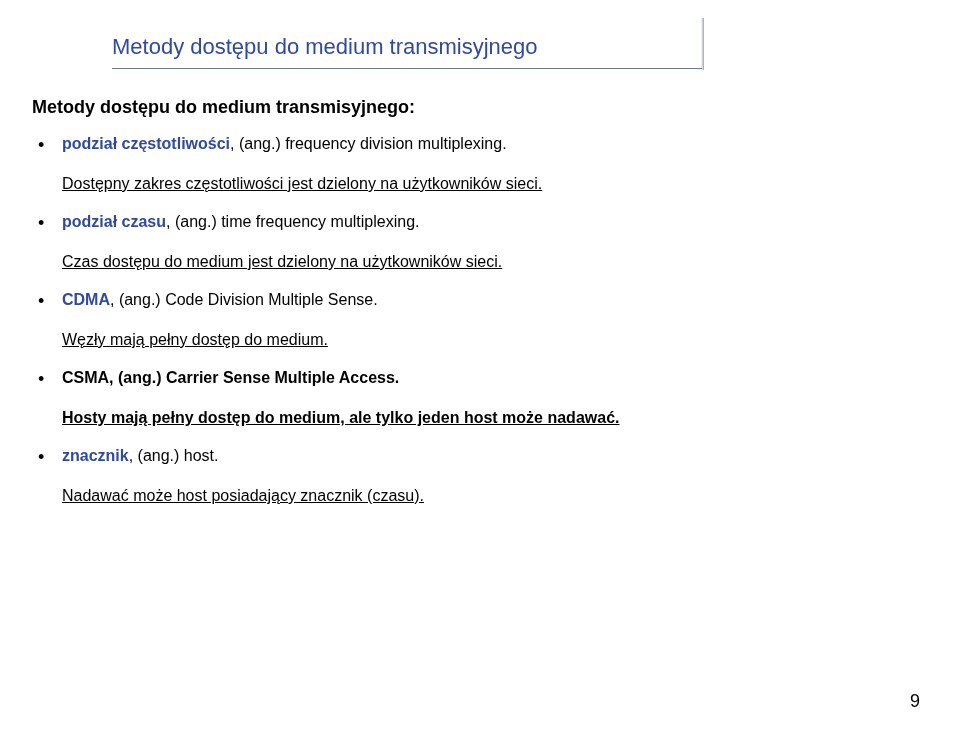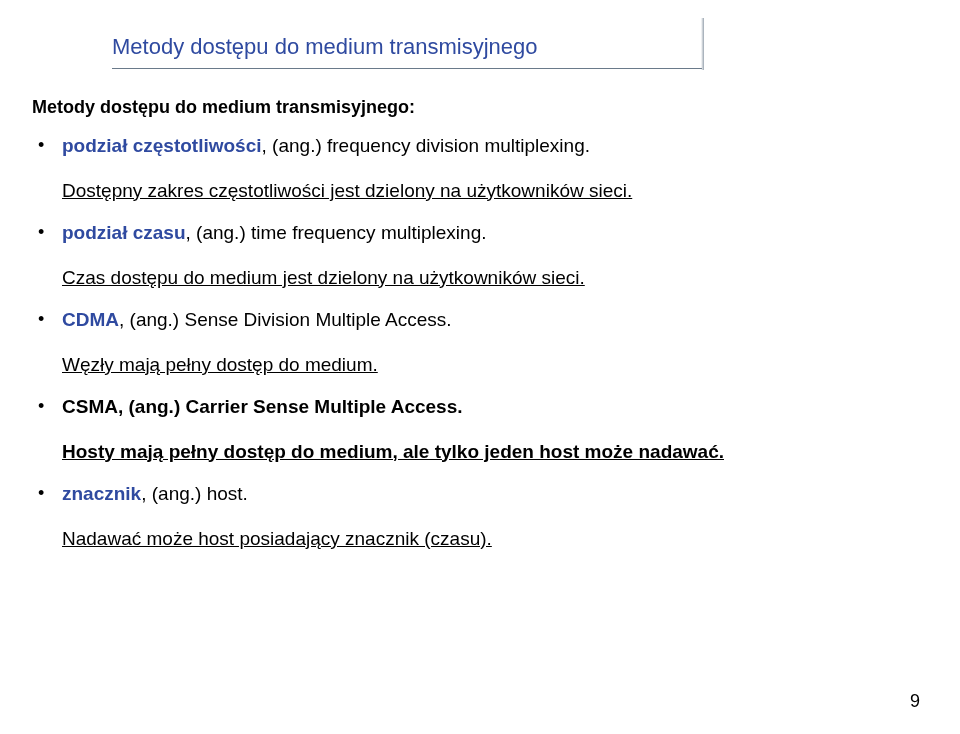--- a/index.html
+++ b/index.html
@@ -42,21 +42,21 @@
     margin-bottom: 14px;
   }
   .bullet-list {
     list-style: none;
     margin-left: 0;
   }
   .bullet-list li {
     position: relative;
     padding-left: 30px;
     margin-bottom: 14px;
-    font-size: 19px;
+    font-size: 16px;
     color: #000;
     line-height: 1.5;
   }
   .bullet-list li::before {
     content: "•";
     position: absolute;
     left: 6px;
     top: 0;
     font-size: 18px;
     color: #000;
@@ -88,21 +88,21 @@
 <ul class="bullet-list">
   <li>
     <span class="blue bold">podział częstotliwości</span><span>, (ang.) frequency division multiplexing.</span>
     <span class="desc">Dostępny zakres częstotliwości jest dzielony na użytkowników sieci.</span>
   </li>
   <li>
     <span class="blue bold">podział czasu</span><span>, (ang.) time frequency multiplexing.</span>
     <span class="desc">Czas dostępu do medium jest dzielony na użytkowników sieci.</span>
   </li>
   <li>
-    <span class="blue bold">CDMA</span><span>, (ang.) Sense Division Multiple Access.</span>
+    <span class="blue bold">CDMA</span><span>, (ang.) Code Division Multiple Sense.</span>
     <span class="desc">Węzły mają pełny dostęp do medium.</span>
   </li>
   <li>
     <span class="bold">CSMA, (ang.) Carrier Sense Multiple Access.</span><span></span>
     <span class="desc bold">Hosty mają pełny dostęp do medium, ale tylko jeden host może nadawać.</span>
   </li>
   <li>
     <span class="blue bold">znacznik</span><span>, (ang.) host.</span>
     <span class="desc">Nadawać może host posiadający znacznik (czasu).</span>
   </li>

